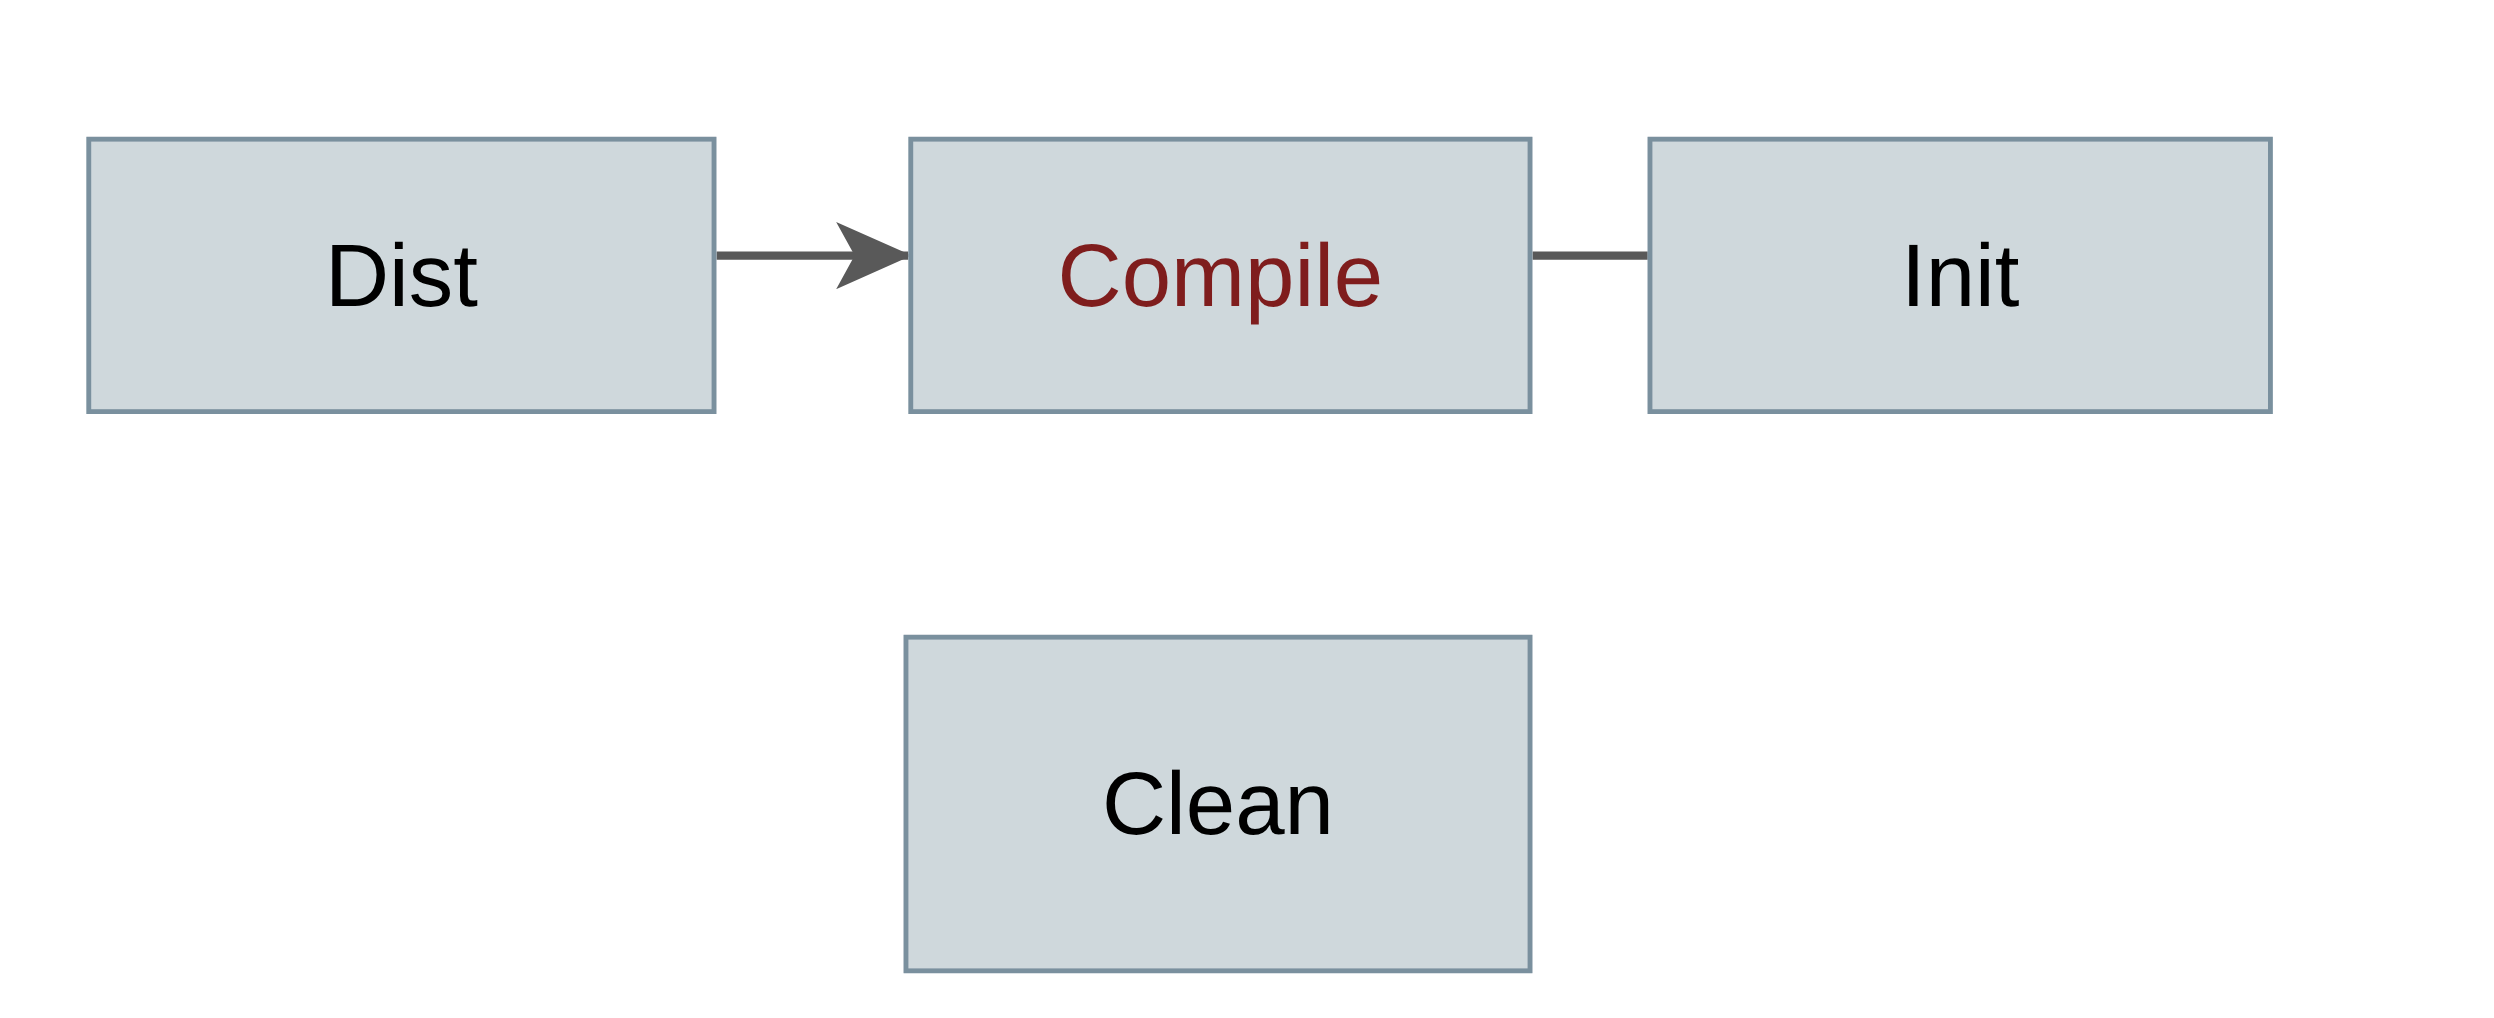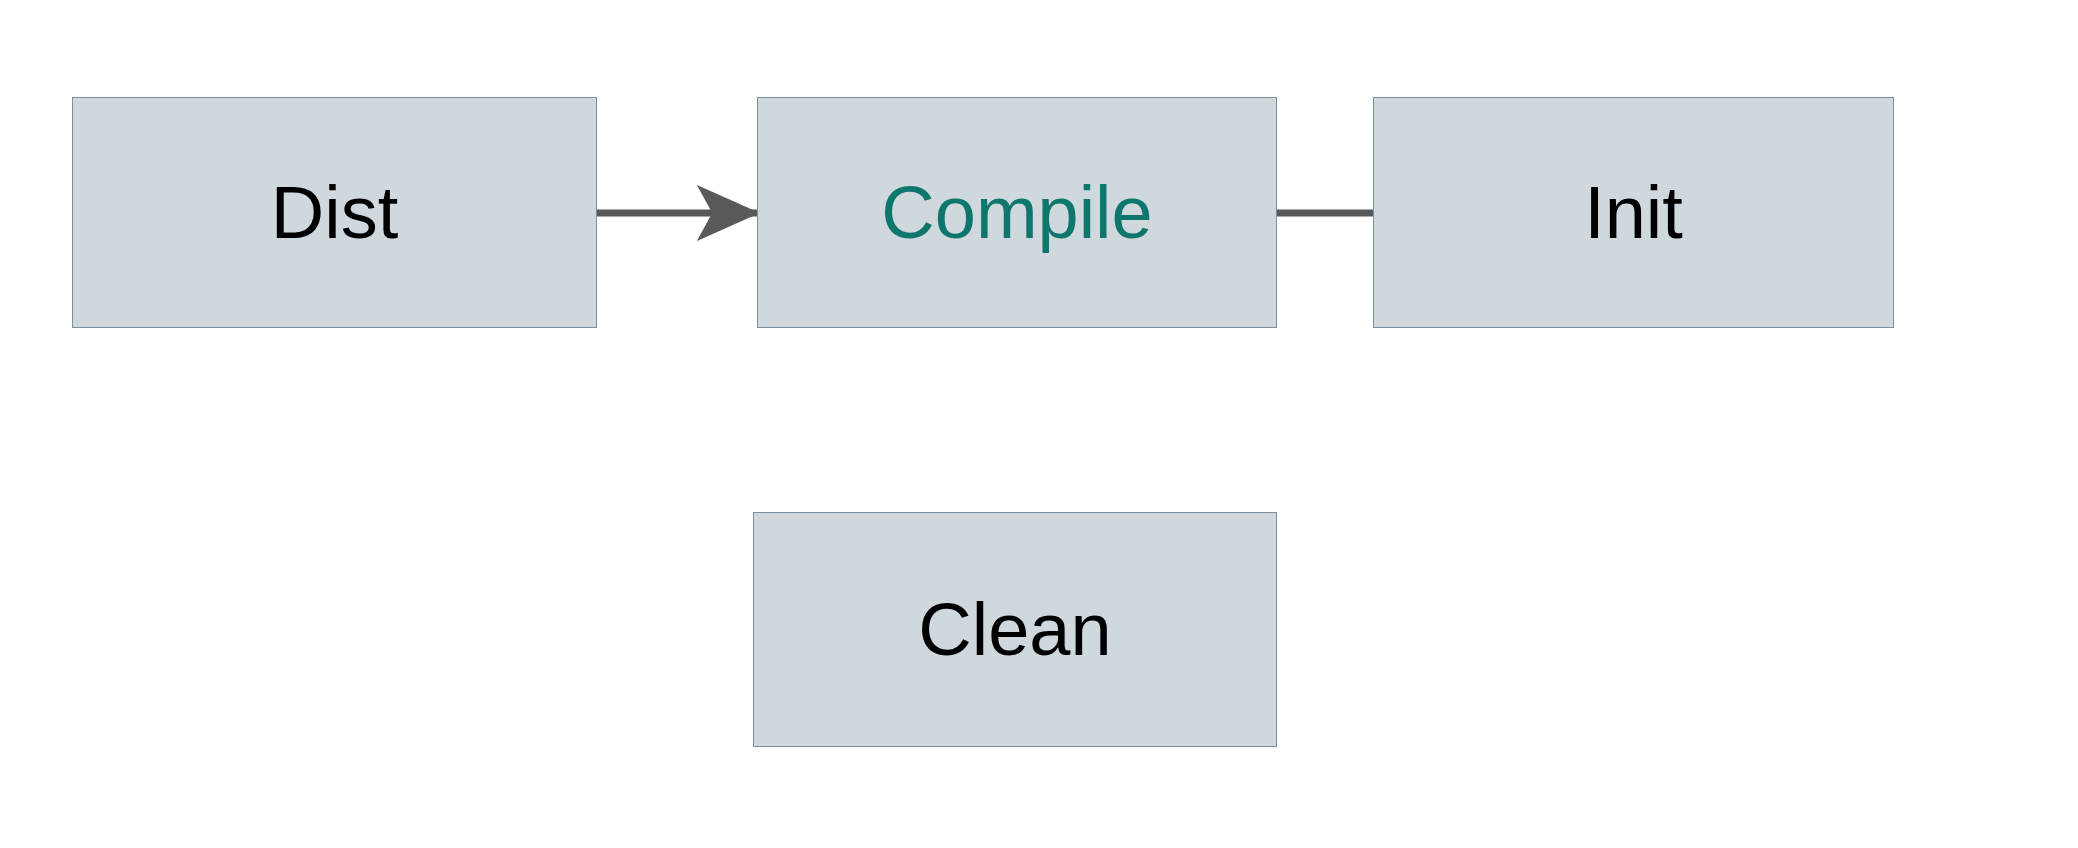--- a/index.html
+++ b/index.html
@@ -15,24 +15,25 @@
     position: relative;
     width: 2078px;
     height: 848px;
     background: #ffffff;
     overflow: hidden;
   }
   .node {
     position: absolute;
     box-sizing: border-box;
     background: #cfd8dc;
-    border: 1px solid #3b82f6;
+    border: 4px solid #3b82f6;
     display: flex;
     align-items: center;
     justify-content: center;
+    margin-top: 17px;
   }
   .node-label {
     font-family: "Liberation Sans", sans-serif;
     font-size: 74px;
     font-weight: 400;
     color: #000000;
     line-height: 1;
     letter-spacing: 0px;
     white-space: nowrap;
     user-select: none;
@@ -67,27 +68,27 @@
     <g>
       <line id="edge-1-line" stroke="#595959" stroke-width="7" marker-end="url(#arrowhead)" x1="1277" y1="213" x2="1437" y2="213"></line>
     </g>
   </svg>
 
   <div class="node" id="node-0" style="left: 72px; top: 97px; width: 525px; height: 231px; background: rgb(207, 216, 220); border-color: rgb(122, 144, 158);">
     <span class="node-label" style="color: rgb(0, 0, 0);">Dist</span>
   </div>
 
   <div class="node" id="node-1" style="left: 757px; top: 97px; width: 520px; height: 231px; background: rgb(207, 216, 220); border-color: rgb(122, 144, 158);">
-    <span class="node-label" style="color: #0f766e;">Compile</span>
+    <span class="node-label" style="color: #7f1d1d;">Compile</span>
   </div>
 
   <div class="node" id="node-2" style="left: 1373px; top: 97px; width: 521px; height: 231px; background: rgb(207, 216, 220); border-color: rgb(122, 144, 158);">
     <span class="node-label" style="color: rgb(0, 0, 0);">Init</span>
   </div>
 
-  <div class="node" id="node-3" style="left: 753px; top: 512px; width: 524px; height: 235px; background: rgb(207, 216, 220); border-color: rgb(122, 144, 158);">
+  <div class="node" id="node-3" style="left: 753px; top: 512px; width: 524px; height: 282px; background: rgb(207, 216, 220); border-color: rgb(122, 144, 158);">
     <span class="node-label" style="color: rgb(0, 0, 0);">Clean</span>
   </div>
 
   <div class="edge-hit" id="edge-hit-0" style="left: 597px; top: 191px; width: 160px;"></div>
   <div class="edge-hit" id="edge-hit-1" style="left: 1277px; top: 191px; width: 160px;"></div>
 
 </div>
 
 </body></html>

